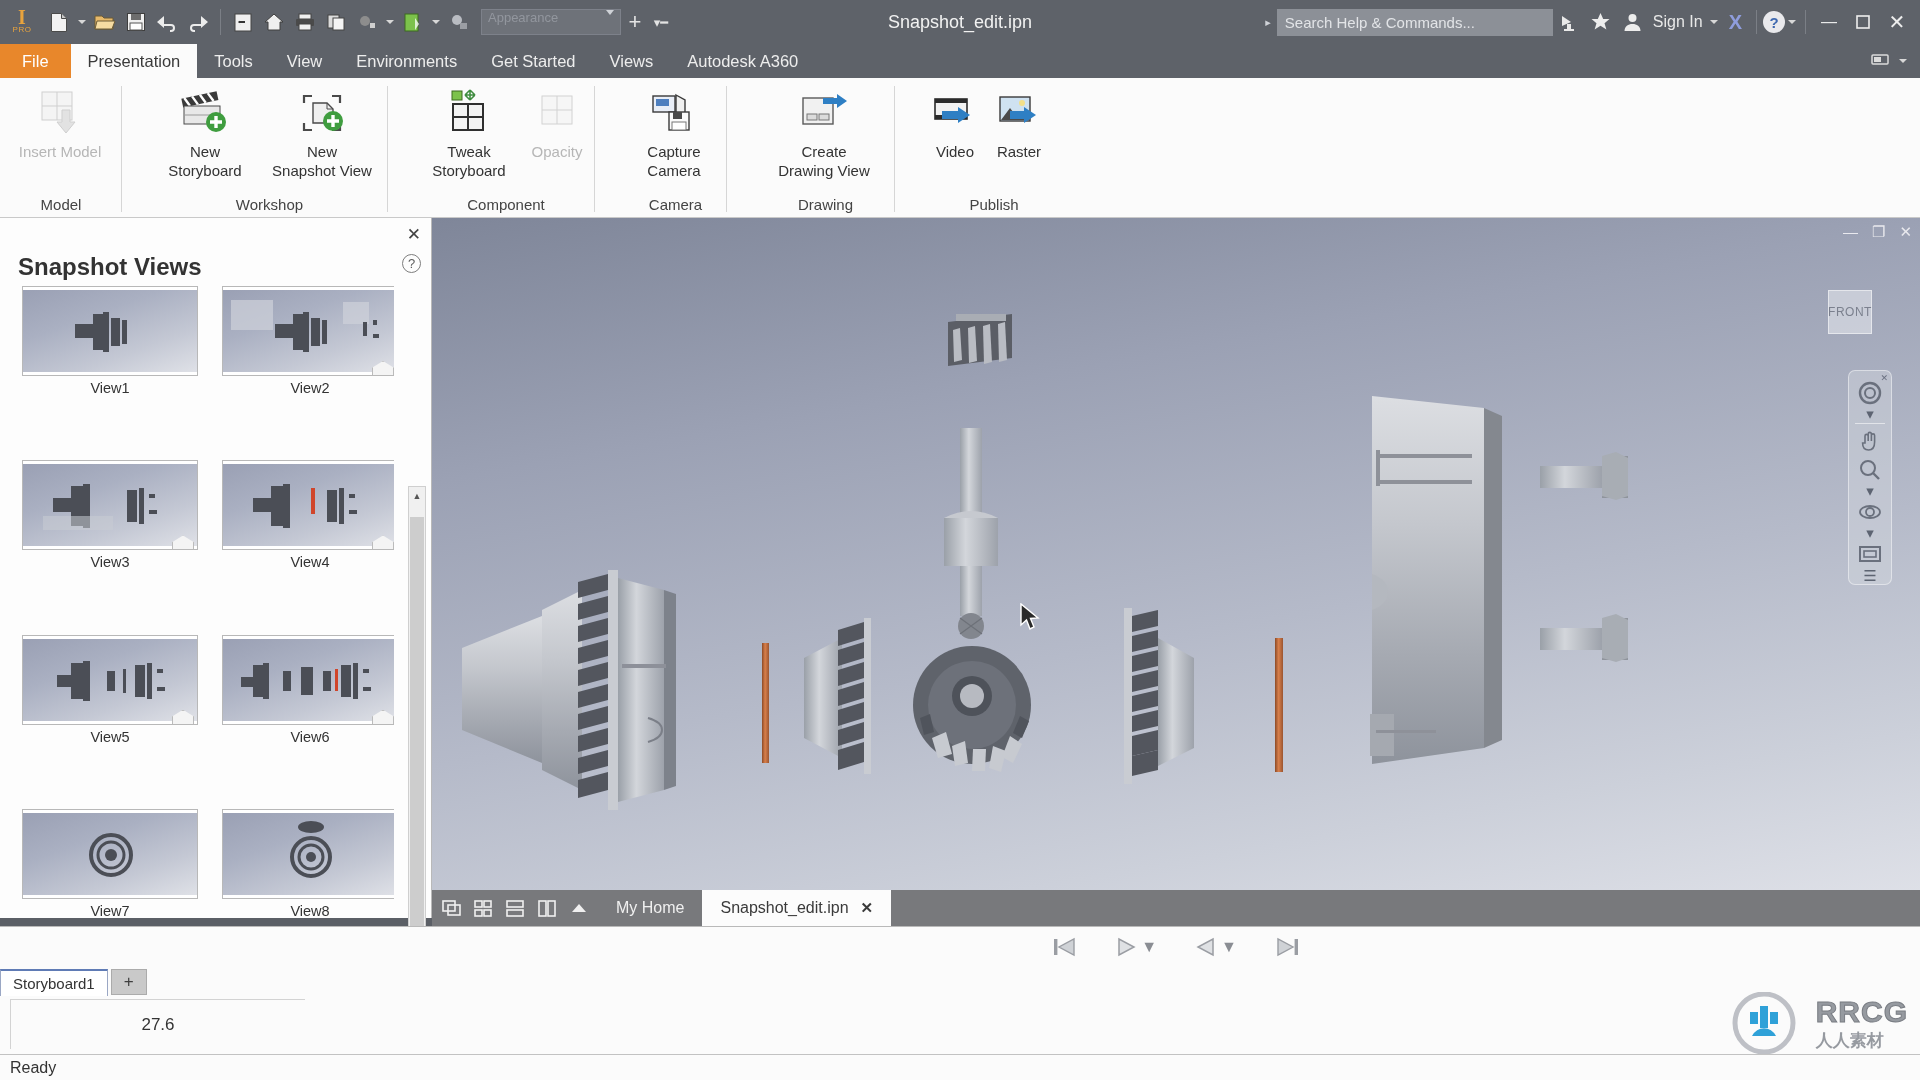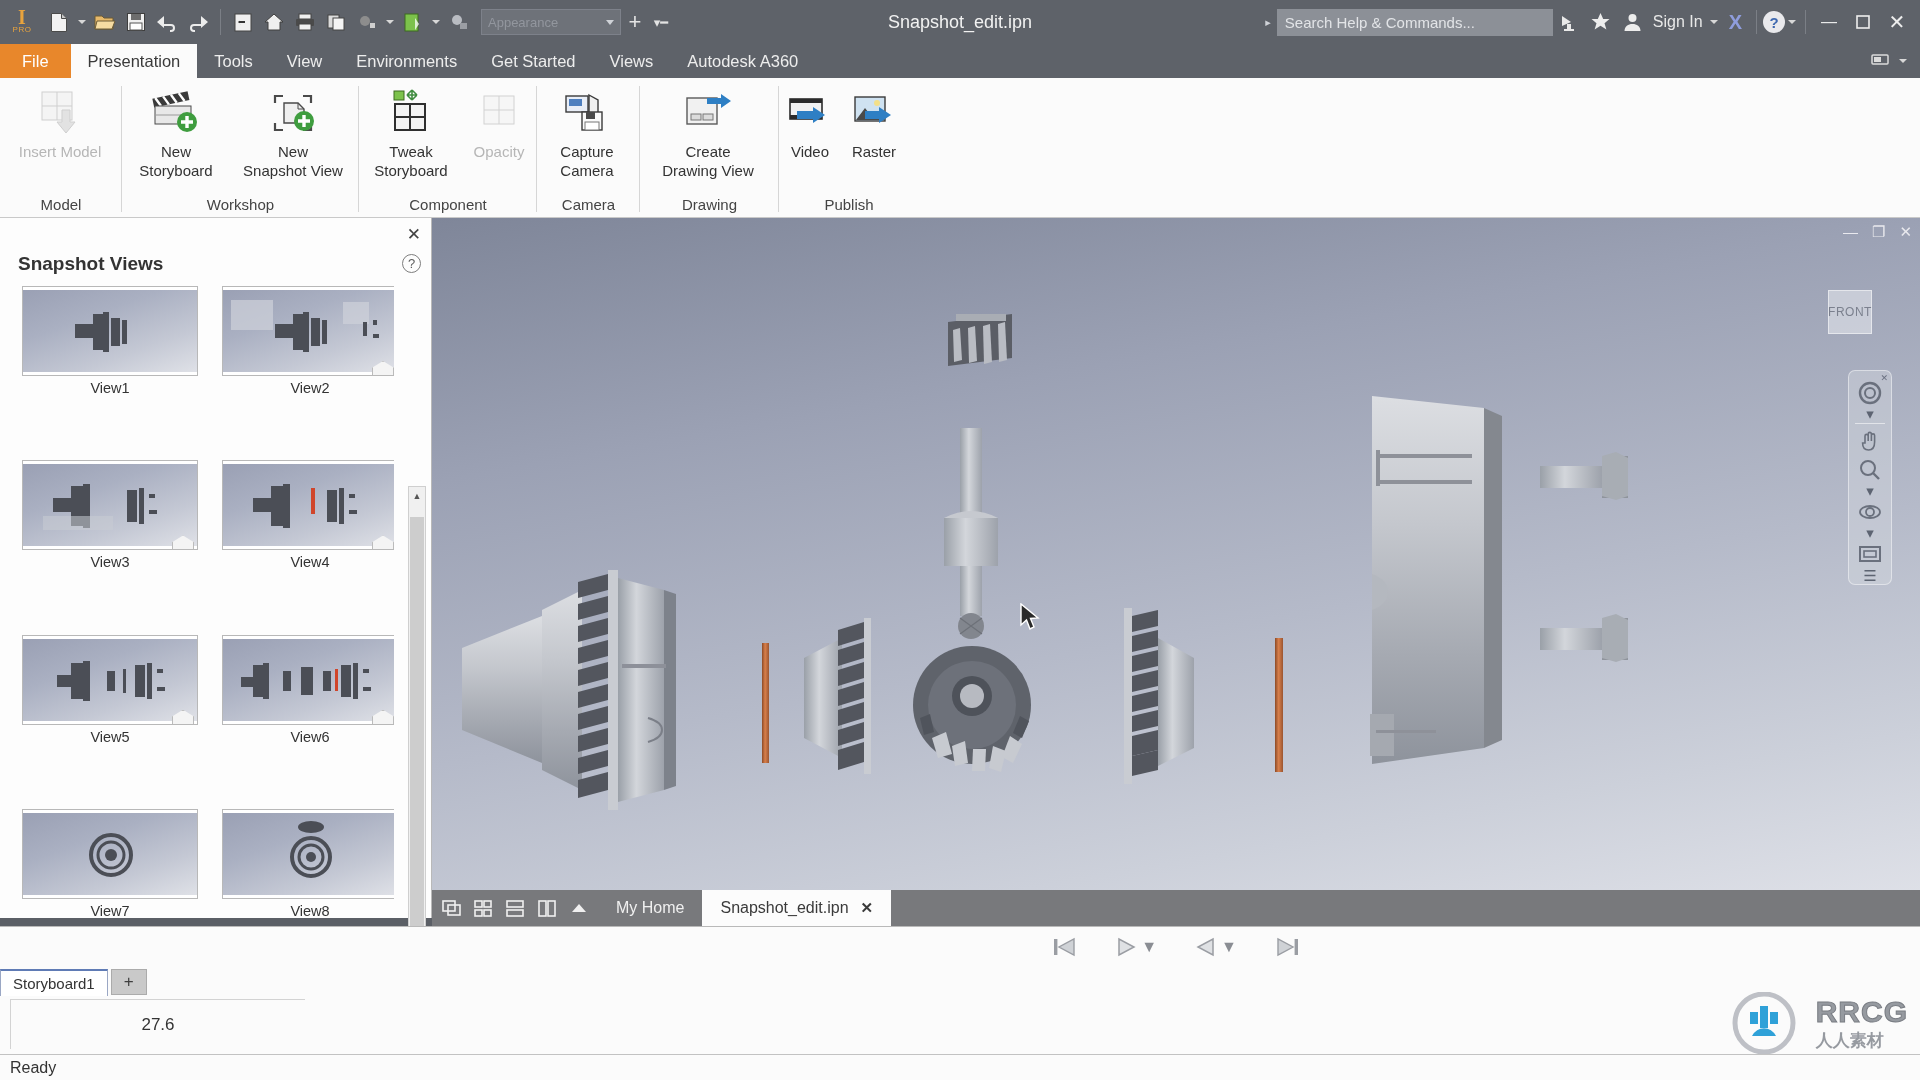--- a/index.html
+++ b/index.html
@@ -29,21 +29,21 @@
   }
   .qbtn svg { display:block; }
   .qcaret { width:14px; height:38px; display:flex; align-items:center; justify-content:center; }
   .qcaret::after {
     content:""; border-left:4px solid transparent; border-right:4px solid transparent;
     border-top:4px solid #d8d8d8;
   }
   .qsep { width:1px; height:26px; background:#7b7f86; margin:0 6px; }
   .appearance-combo {
     width:140px; height:26px; background:#6e7279; border:1px solid #7d818a;
-    display:flex; align-items:center; padding:0 6px; margin-left:6px;
+    display:flex; padding:0 6px; margin-left:6px;
     color:#9ea2aa; font-size:13px; justify-content:space-between;
   }
   .appearance-combo .cv { opacity:.75; }
   .combo-arrow { border-left:4px solid transparent; border-right:4px solid transparent; border-top:5px solid #cfd2d7; }
   .plus-btn { color:#e3e3e3; font-size:22px; width:26px; text-align:center; line-height:26px; }
   .dd-btn { color:#e3e3e3; font-size:13px; width:24px; text-align:center; }
   .doc-title {
     position:absolute; left:0; top:0; width:1920px; height:44px; line-height:44px;
     text-align:center; color:#f2f2f2; font-size:18px; pointer-events:none;
   }
@@ -73,21 +73,21 @@
     height:34px; line-height:34px; padding:0 17px; color:#ededed; font-size:16.5px;
   }
   .mtab.file { background:#e8872b; color:#fff; font-weight:normal; padding:0 22px; }
   .mtab.active { background:#fbfbfb; color:#3a3a3a; }
   .menu-right { margin-left:auto; display:flex; align-items:center; height:34px; padding-right:10px; gap:3px;}
   .mr-icon { color:#dadada; }
 
   
   .ribbon {
     position:absolute; left:0; top:78px; width:1920px; height:140px;
-    background:#fbfbfb; display:flex; border-bottom:1px solid #c9c9c9;
+    background:#fbfbfb; display:flex; border-bottom:1px solid #c9c9c9;gap:29px;
   }
   .rgroup { position:relative; display:flex; flex-direction:column; height:140px; }
   .rgroup .gitems { flex:1; display:flex; align-items:flex-start; padding-top:6px; }
   .rgroup .gtitle {
     height:24px; line-height:22px; text-align:center; font-size:15px; color:#444;
     border-top:0px; width:100%;
   }
   .rgroup::after {
     content:""; position:absolute; right:0; top:8px; bottom:6px; width:1px; background:#d6d6d6;
   }
@@ -98,21 +98,21 @@
   }
   .ritem.dim { color:#b6b6b6; }
   .ritem .ico { height:58px; display:flex; align-items:center; justify-content:center; }
   .ritem .lbl { max-width:118px; }
 
   
   .leftpanel {
     position:absolute; left:0; top:218px; width:432px; height:700px;
     background:#fdfdfd; border-right:1px solid #b9b9b9;
   }
-  .lp-title { position:absolute; left:18px; top:35px; font-size:19px; font-weight:bold; color:#333; }
+  .lp-title { position:absolute; left:18px; top:35px; font-size:24px; font-weight:bold; color:#333; }
   .lp-close { position:absolute; right:10px; top:6px; font-size:17px; color:#444; }
   .lp-help {
     position:absolute; right:10px; top:36px; width:19px; height:19px; border-radius:50%;
     border:1.4px solid #7d7d7d; color:#5d5d5d; font-size:13px; display:flex;
     align-items:center; justify-content:center;
   }
   .thumbgrid {
     position:absolute; left:22px; top:68px; width:372px; height:860px;
     display:grid; grid-template-columns:176px 176px; gap:12px 24px; overflow:hidden;
   }

